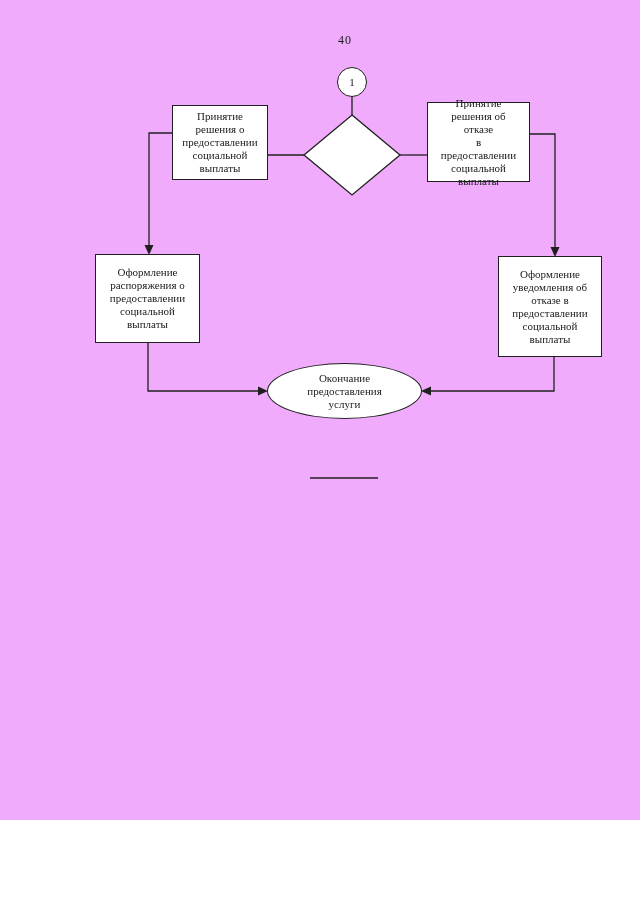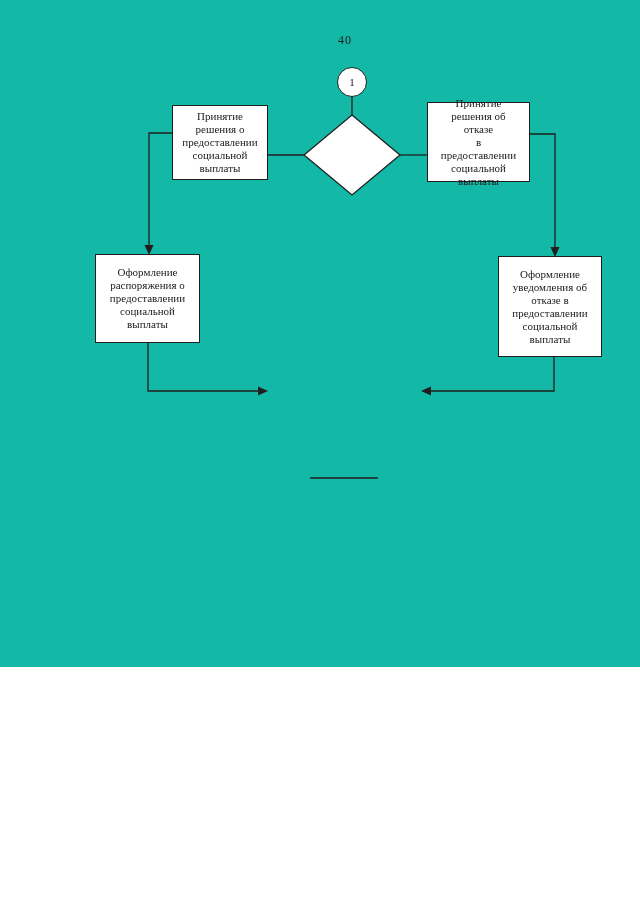--- a/index.html
+++ b/index.html
@@ -3,22 +3,22 @@
 <meta charset="utf-8">
 <style>
   html, body {
     margin: 0;
     padding: 0;
     background: #ffffff;
   }
   .page {
     position: relative;
     width: 640px;
-    height: 667px;
-    background: #14b8a6;
+    height: 820px;
+    background: #f0abfc;
     overflow: hidden;
     font-family: "Liberation Serif", serif;
     color: #1a1a1a;
   }
   .page-number {
     position: absolute;
     left: 325px;
     top: 33px;
     width: 40px;
     text-align: center;
@@ -121,14 +121,17 @@
 социальной
 выплаты</div>
 
   <div class="node box" id="box-notice">Оформление
 уведомления об
 отказе в
 предоставлении
 социальной
 выплаты</div>
 
+  <div class="node ellipse" id="ellipse-end">Окончание
+предоставления
+услуги</div>
 
 </div>
 
 </body></html>

